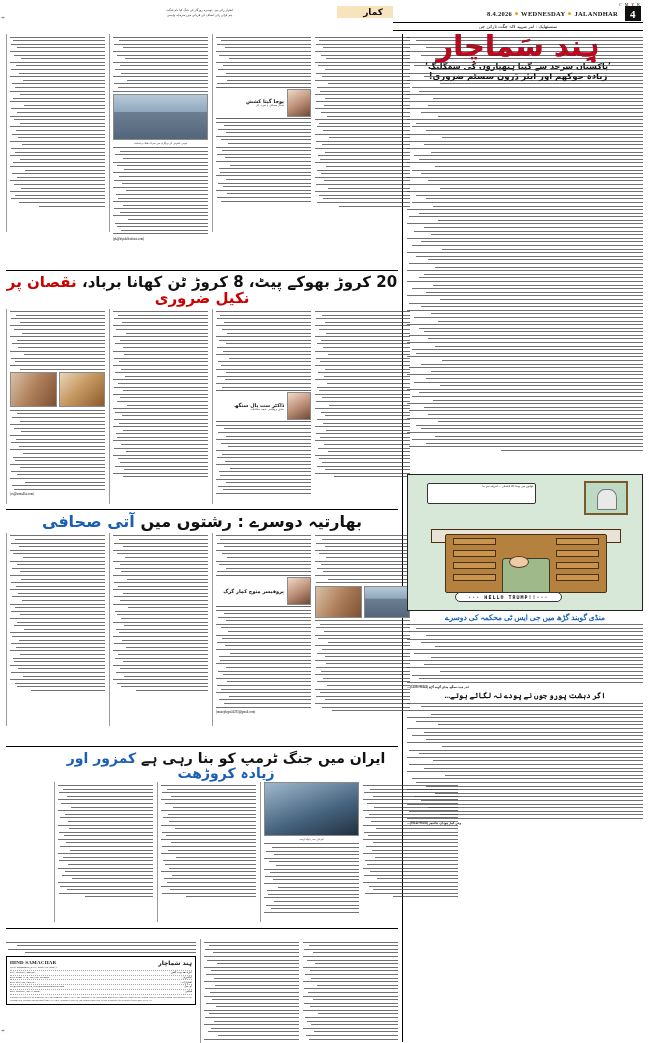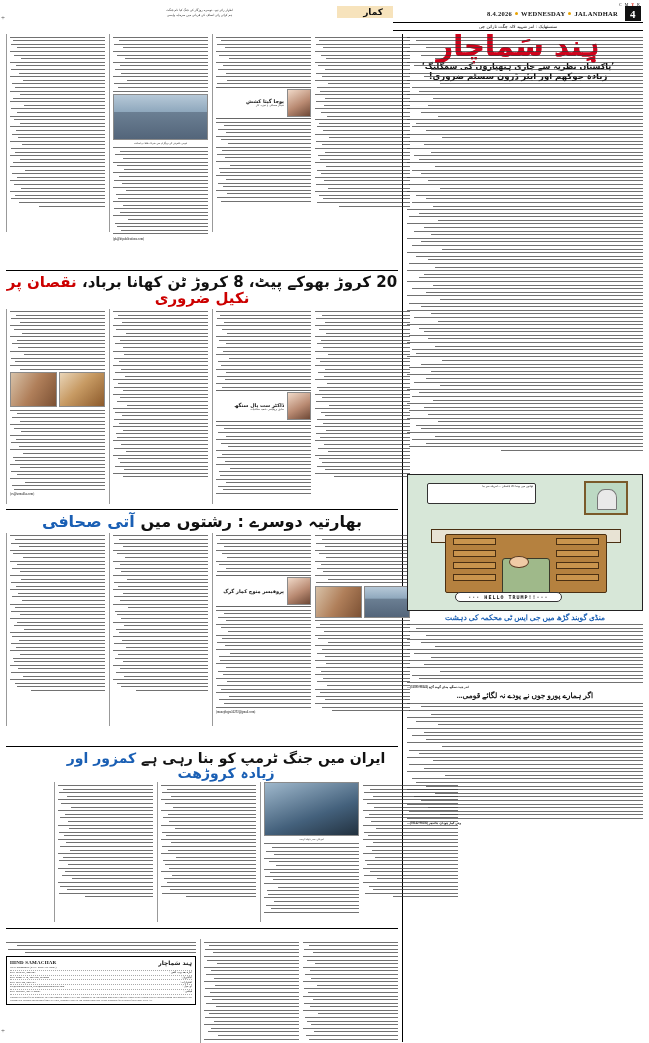--- a/index.html
+++ b/index.html
@@ -124,21 +124,21 @@
         <span class="dot"></span>
         <span>JALANDHAR</span>
         <span class="pageno">4</span>
       </div>
     </div>
   </div>
 
   <div class="masthead">
     <div class="mast-sub urdu">سنستھاپک : امر شہید لالہ جگت نارائن جی</div>
     <div class="mast-title">ہِند سَماچار</div>
-    <div class="mast-head1 urdu">’پاکستان نظریہ سے جاری ہتھیاروں کی سمگلنگ‘</div>
+    <div class="mast-head1 urdu">’پاکستان سرحد سے گپتا ہتھیاروں کی سمگلنگ‘</div>
     <div class="mast-head2 urdu">زیادہ جوکھم اور ایئر ڈرون سسٹم ضروری!</div>
   </div>
 
   <div class="body-wrap">
 
     <div class="left-zone">
 
       <div class="art" style="height:233px;">
         <div class="cols" style="height:198px;">
           <div class="c" style="flex:0 0 95px;">
@@ -1164,21 +1164,21 @@
           <div class="drawer" style="right:4%;top:48%"></div>
           <div class="drawer" style="right:4%;top:69%"></div>
         </div>
         <div class="hidefig"></div>
         <div class="head-c"></div>
         <div class="ctext">··· HELLO  TRUMP!!···</div>
       </div>
 
 
       <div>
-        <div class="letter-h" style="color:#1a5fb4;">منڈی گوبند گڑھ میں جی ایس ٹی محکمہ کی دہشت</div>
+        <div class="letter-h" style="color:#1a5fb4;">منڈی گوبند گڑھ میں جی ایس ٹی محکمہ کی دوسرے</div>
         <div class="lines micro rtl">
           <i style="width:100%"></i>
             <i style="width:96%"></i>
             <i style="width:99%"></i>
             <i style="width:92%"></i>
             <i style="width:100%"></i>
             <i style="width:94%"></i>
             <i style="width:88%"></i>
             <i style="width:100%"></i>
             <i style="width:97%"></i>
@@ -1189,21 +1189,21 @@
             <i style="width:86%"></i>
             <i style="width:98%"></i>
             <i style="width:95%"></i>
             <i style="width:100%"></i>
         </div>
         <div class="sig">—اندر جیت سنگھ، منڈی گوبند گڑھ (98141-31393)</div>
       </div>
 
       <div style="margin-top:2px;">
         <div class="letter-h">
-          <span class="h-black">اگر ہمارے پورو جوں نے پودے نہ لگائے قومی...</span>
+          <span class="h-black">اگر دہشت پورو جوں نے پودے نہ لگائے ہوتے...</span>
         </div>
         <div class="lines micro rtl">
           <i style="width:100%"></i>
             <i style="width:94%"></i>
             <i style="width:99%"></i>
             <i style="width:90%"></i>
             <i style="width:100%"></i>
             <i style="width:96%"></i>
             <i style="width:87%"></i>
             <i style="width:100%"></i>

